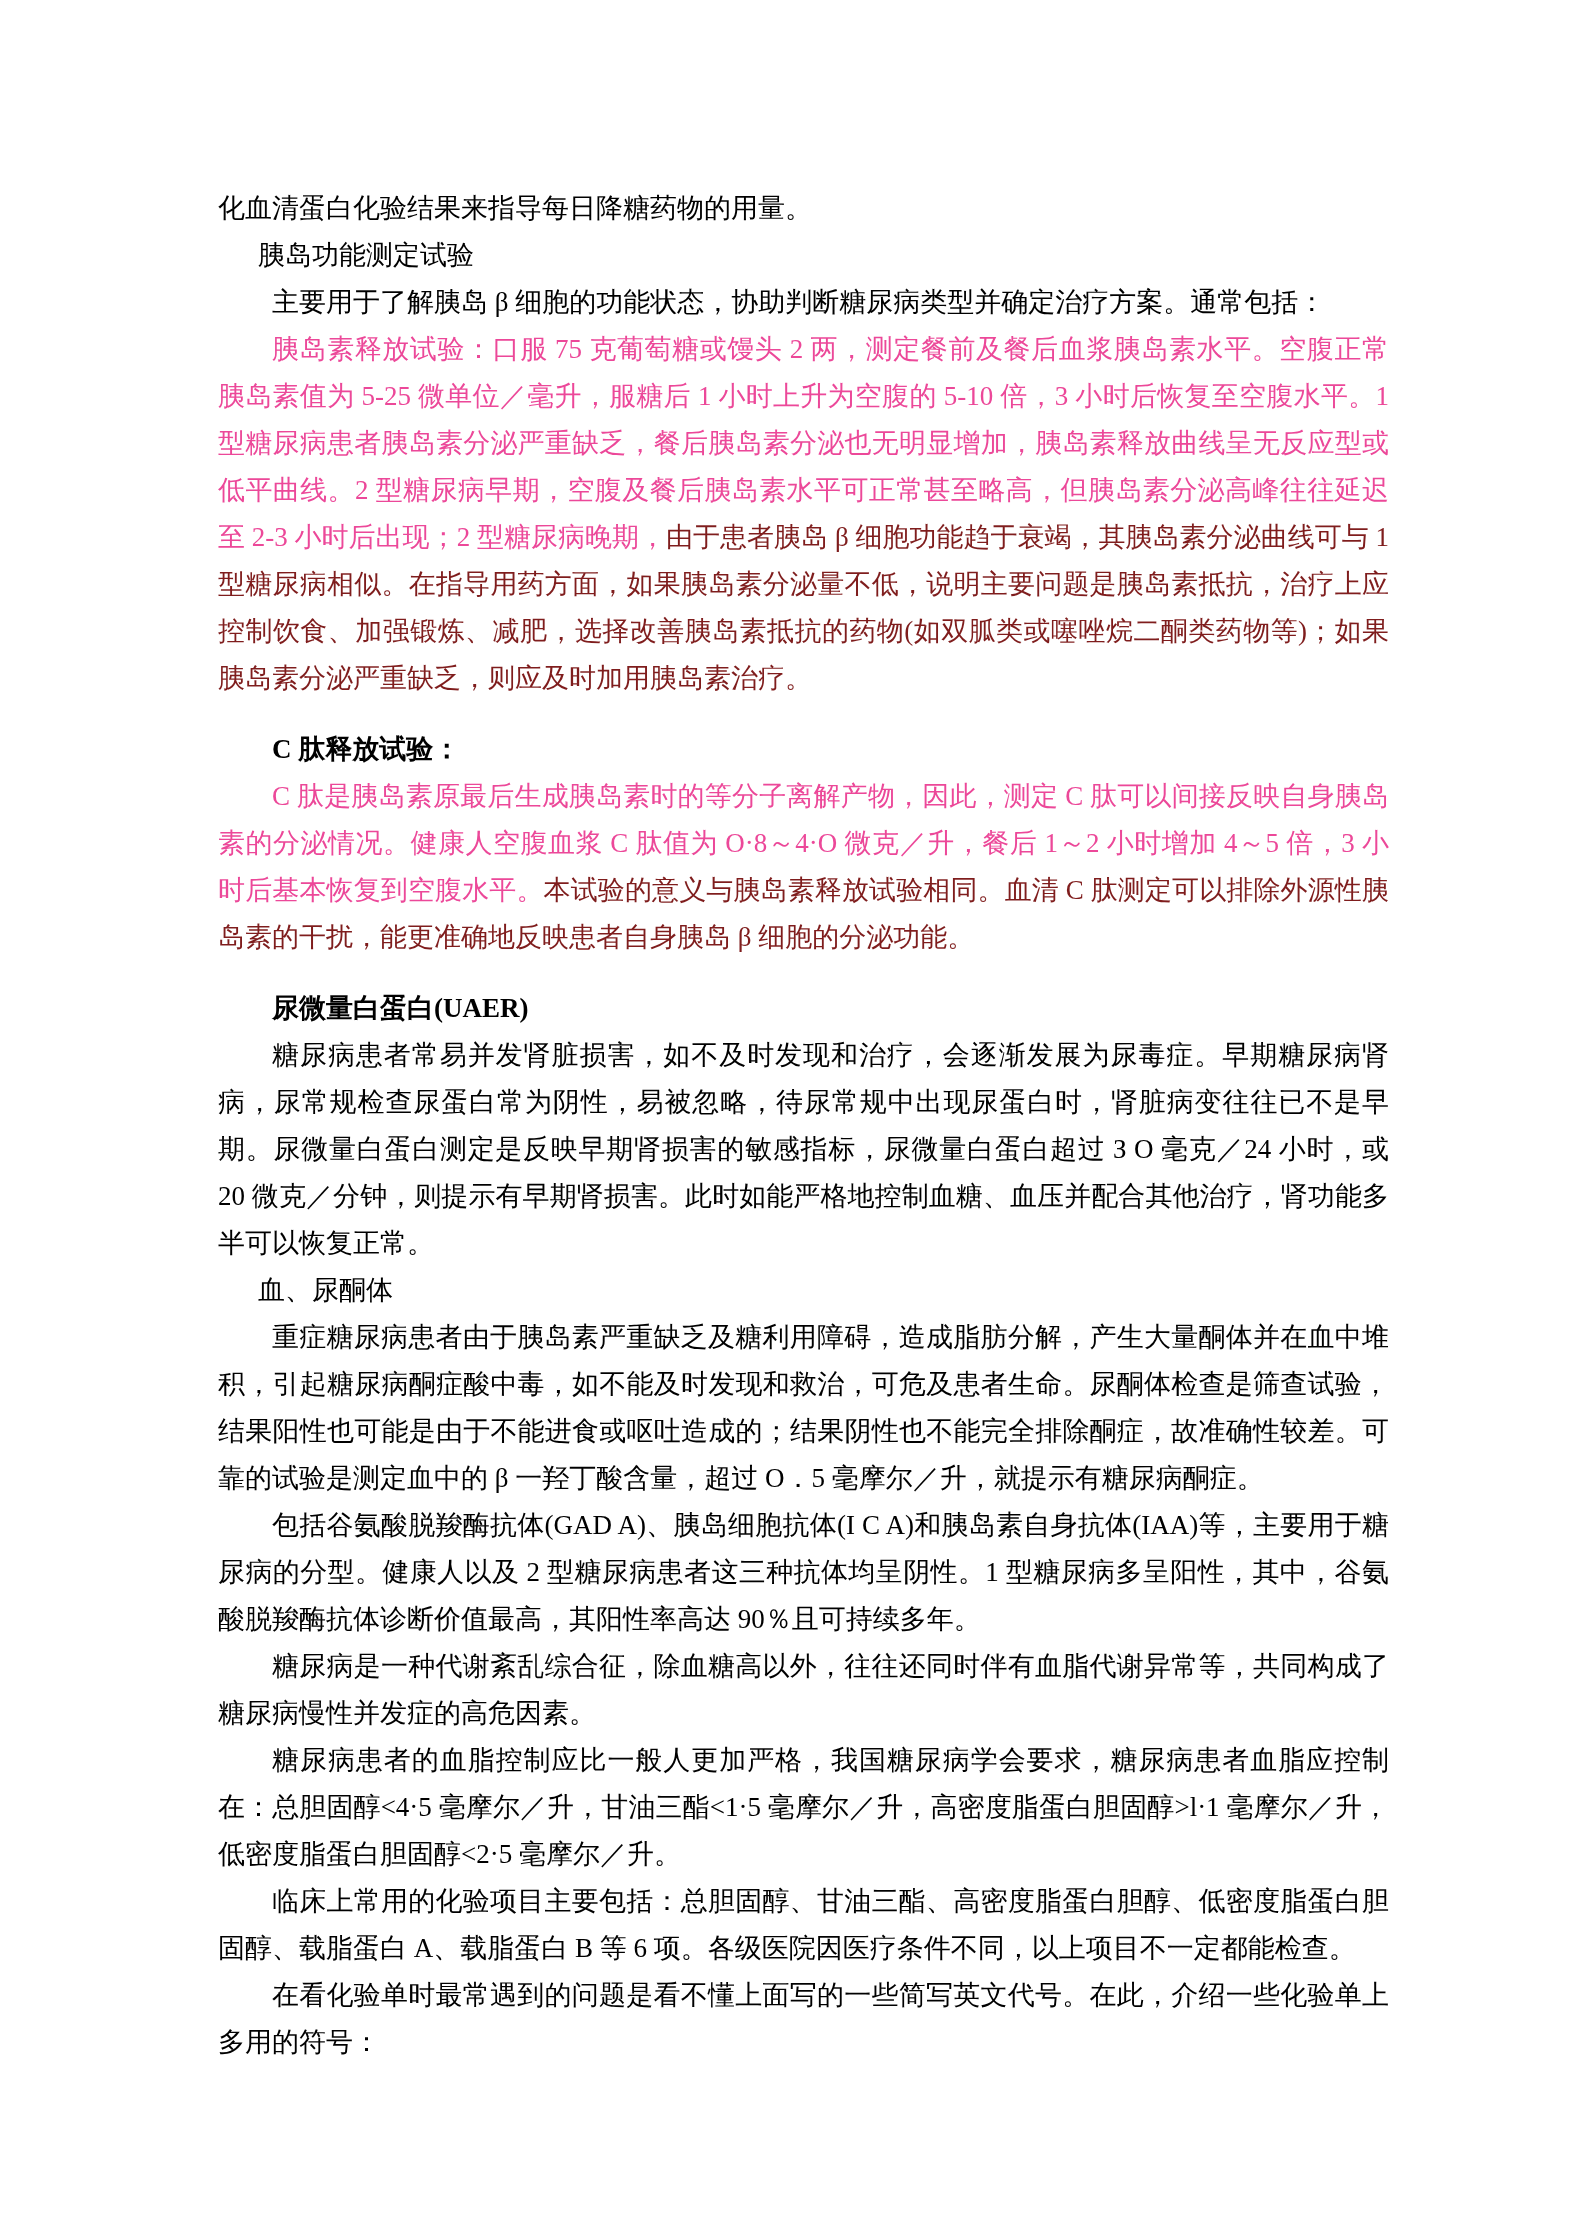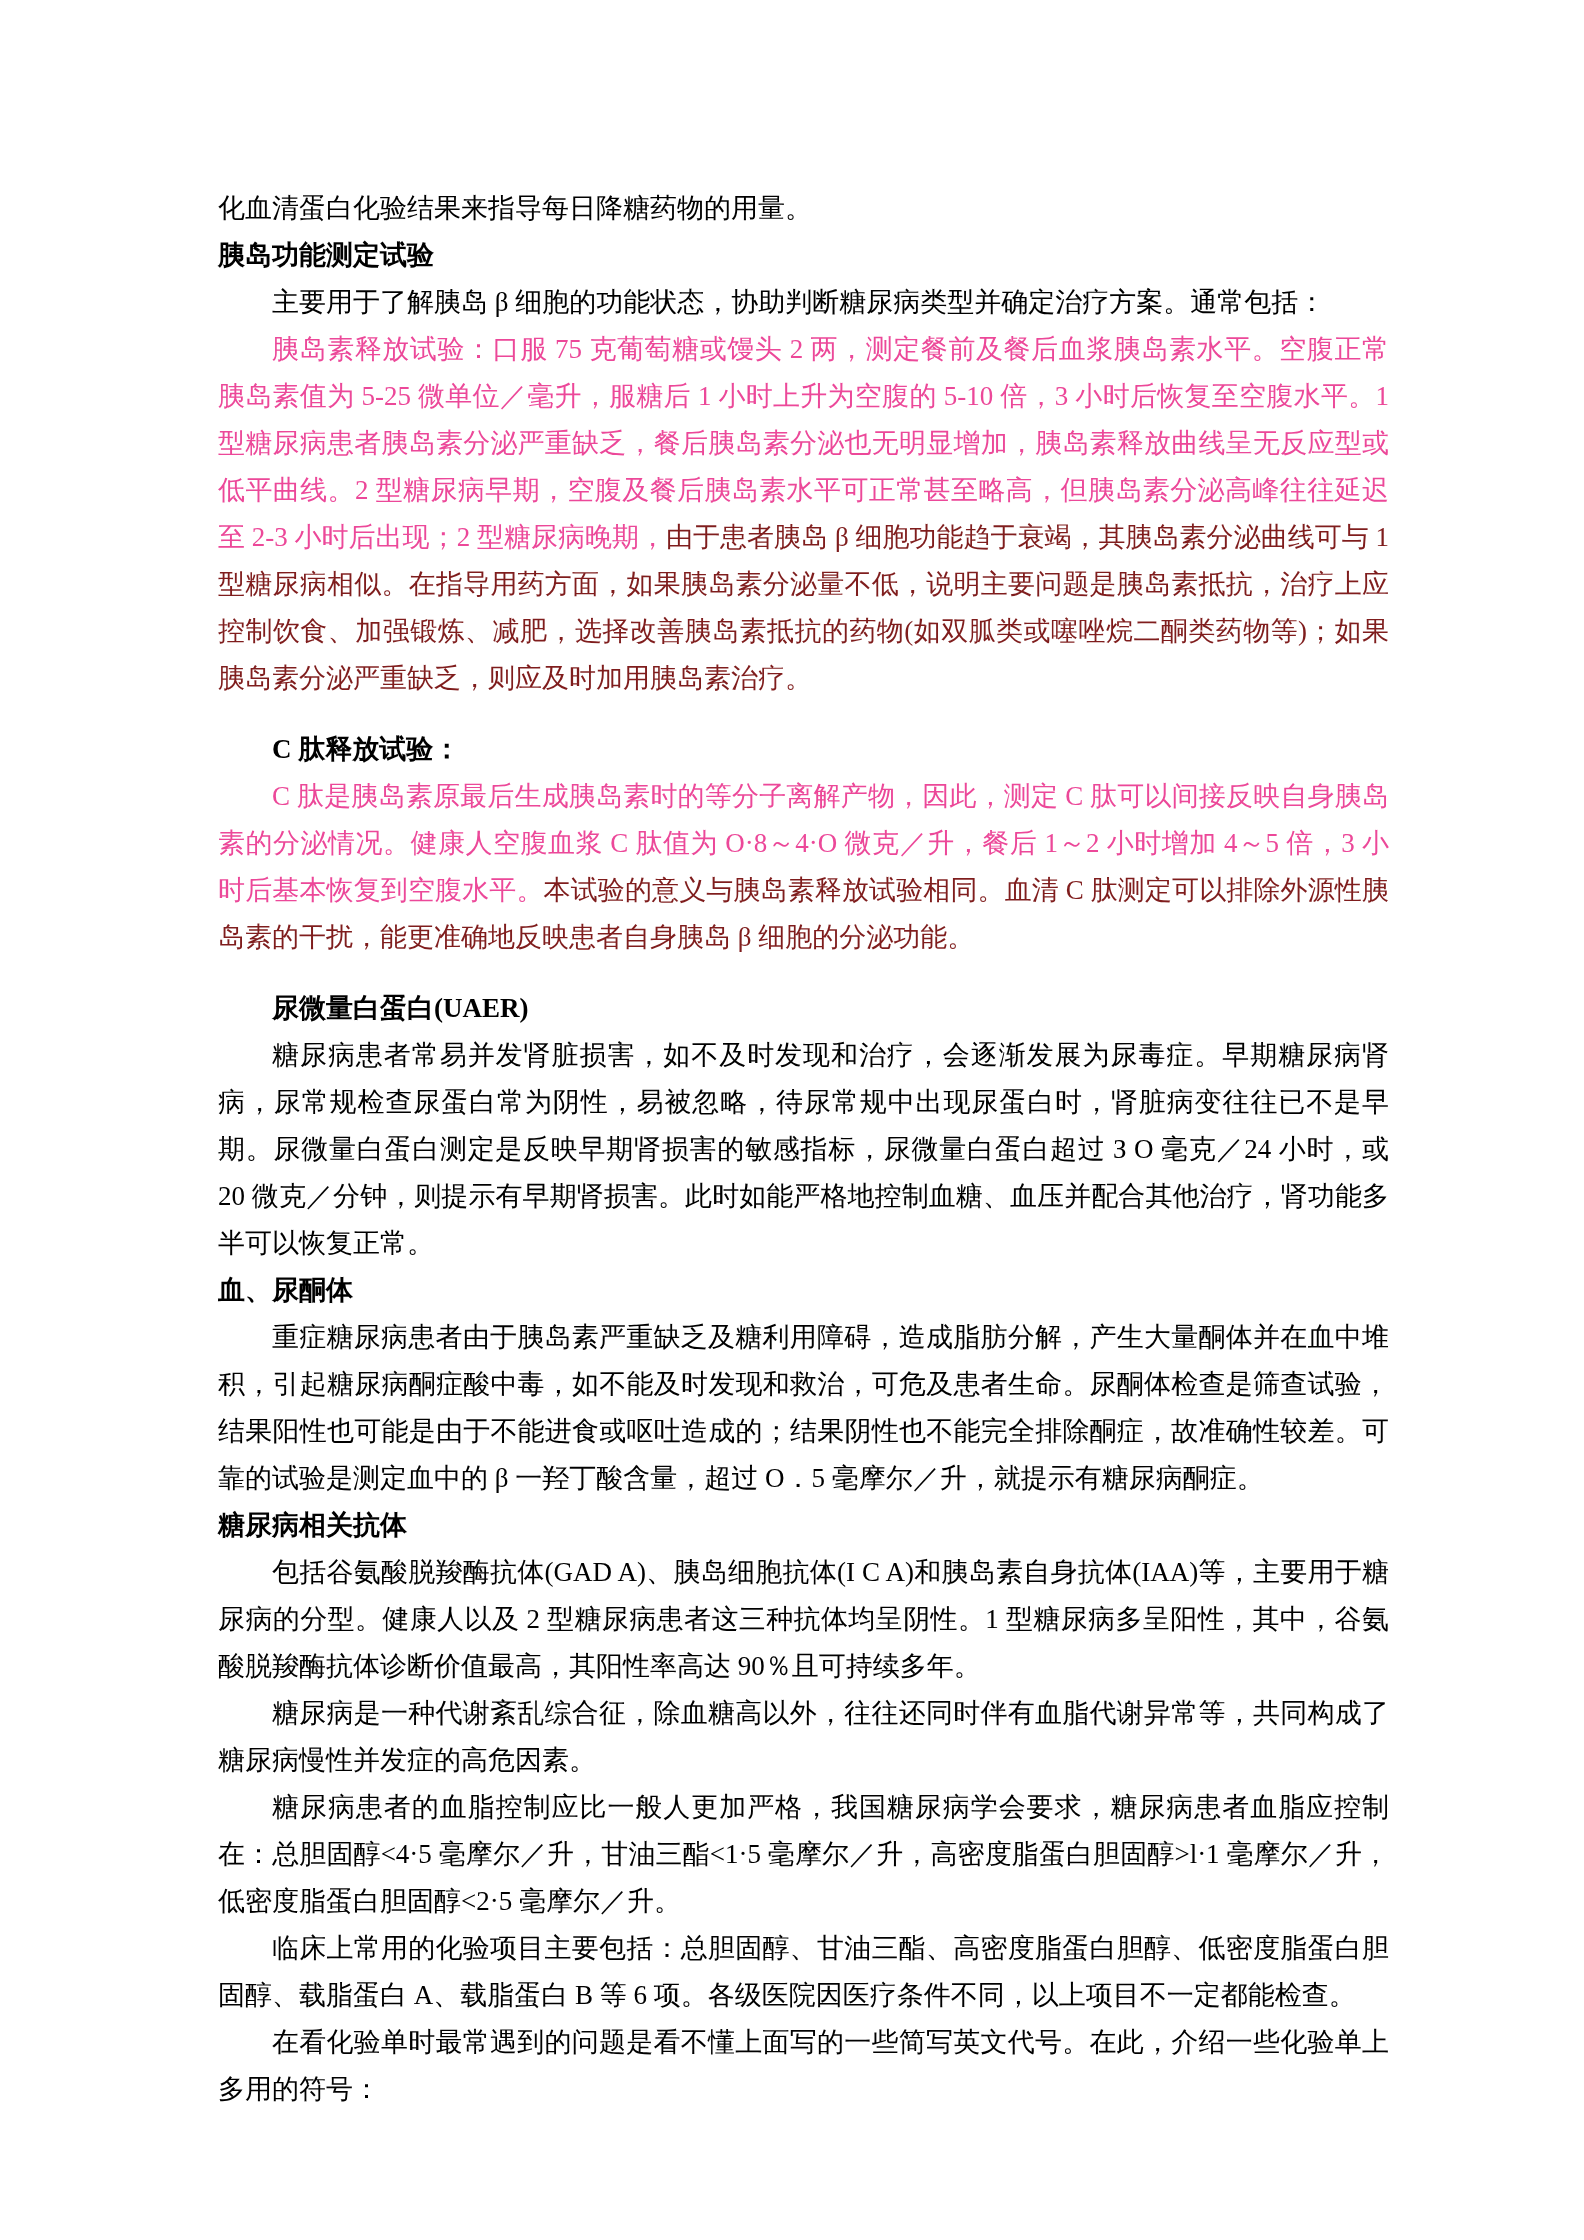--- a/index.html
+++ b/index.html
@@ -27,22 +27,23 @@
     margin: 0;
     padding: 0;
   }
   .para {
     text-indent: 2em;
   }
   .noindent {
     text-indent: 0;
   }
   .heading {
-    font-weight: bold;
+    font-weight: normal;
     text-indent: 0;
+    margin-left: 40px;
   }
   .subheading {
     font-weight: bold;
     text-indent: 2em;
     margin-top: 24px;
   }
   .red {
     color: #7f1d1d;
   }
   .blk {
@@ -72,21 +73,20 @@
     </p>
 
     <p class="subheading">尿微量白蛋白(UAER)</p>
 
     <p class="para">糖尿病患者常易并发肾脏损害，如不及时发现和治疗，会逐渐发展为尿毒症。早期糖尿病肾病，尿常规检查尿蛋白常为阴性，易被忽略，待尿常规中出现尿蛋白时，肾脏病变往往已不是早期。尿微量白蛋白测定是反映早期肾损害的敏感指标，尿微量白蛋白超过 З O 毫克／24 小时，或 20 微克／分钟，则提示有早期肾损害。此时如能严格地控制血糖、血压并配合其他治疗，肾功能多半可以恢复正常。</p>
 
     <p class="heading">血、尿酮体</p>
 
     <p class="para">重症糖尿病患者由于胰岛素严重缺乏及糖利用障碍，造成脂肪分解，产生大量酮体并在血中堆积，引起糖尿病酮症酸中毒，如不能及时发现和救治，可危及患者生命。尿酮体检查是筛查试验，结果阳性也可能是由于不能进食或呕吐造成的；结果阴性也不能完全排除酮症，故准确性较差。可靠的试验是测定血中的 β 一羟丁酸含量，超过 O．5 毫摩尔／升，就提示有糖尿病酮症。</p>
 
-    <p class="heading">糖尿病相关抗体</p>
 
     <p class="para">包括谷氨酸脱羧酶抗体(GAD A)、胰岛细胞抗体(I C A)和胰岛素自身抗体(IAA)等，主要用于糖尿病的分型。健康人以及 2 型糖尿病患者这三种抗体均呈阴性。1 型糖尿病多呈阳性，其中，谷氨酸脱羧酶抗体诊断价值最高，其阳性率高达 90％且可持续多年。</p>
 
 
     <p class="para">糖尿病是一种代谢紊乱综合征，除血糖高以外，往往还同时伴有血脂代谢异常等，共同构成了糖尿病慢性并发症的高危因素。</p>
 
     <p class="para">糖尿病患者的血脂控制应比一般人更加严格，我国糖尿病学会要求，糖尿病患者血脂应控制在：总胆固醇&lt;4·5 毫摩尔／升，甘油三酯&lt;1·5 毫摩尔／升，高密度脂蛋白胆固醇&gt;l·1 毫摩尔／升，低密度脂蛋白胆固醇&lt;2·5 毫摩尔／升。</p>
 
     <p class="para">临床上常用的化验项目主要包括：总胆固醇、甘油三酯、高密度脂蛋白胆醇、低密度脂蛋白胆固醇、载脂蛋白 A、载脂蛋白 B 等 6 项。各级医院因医疗条件不同，以上项目不一定都能检查。</p>
 

